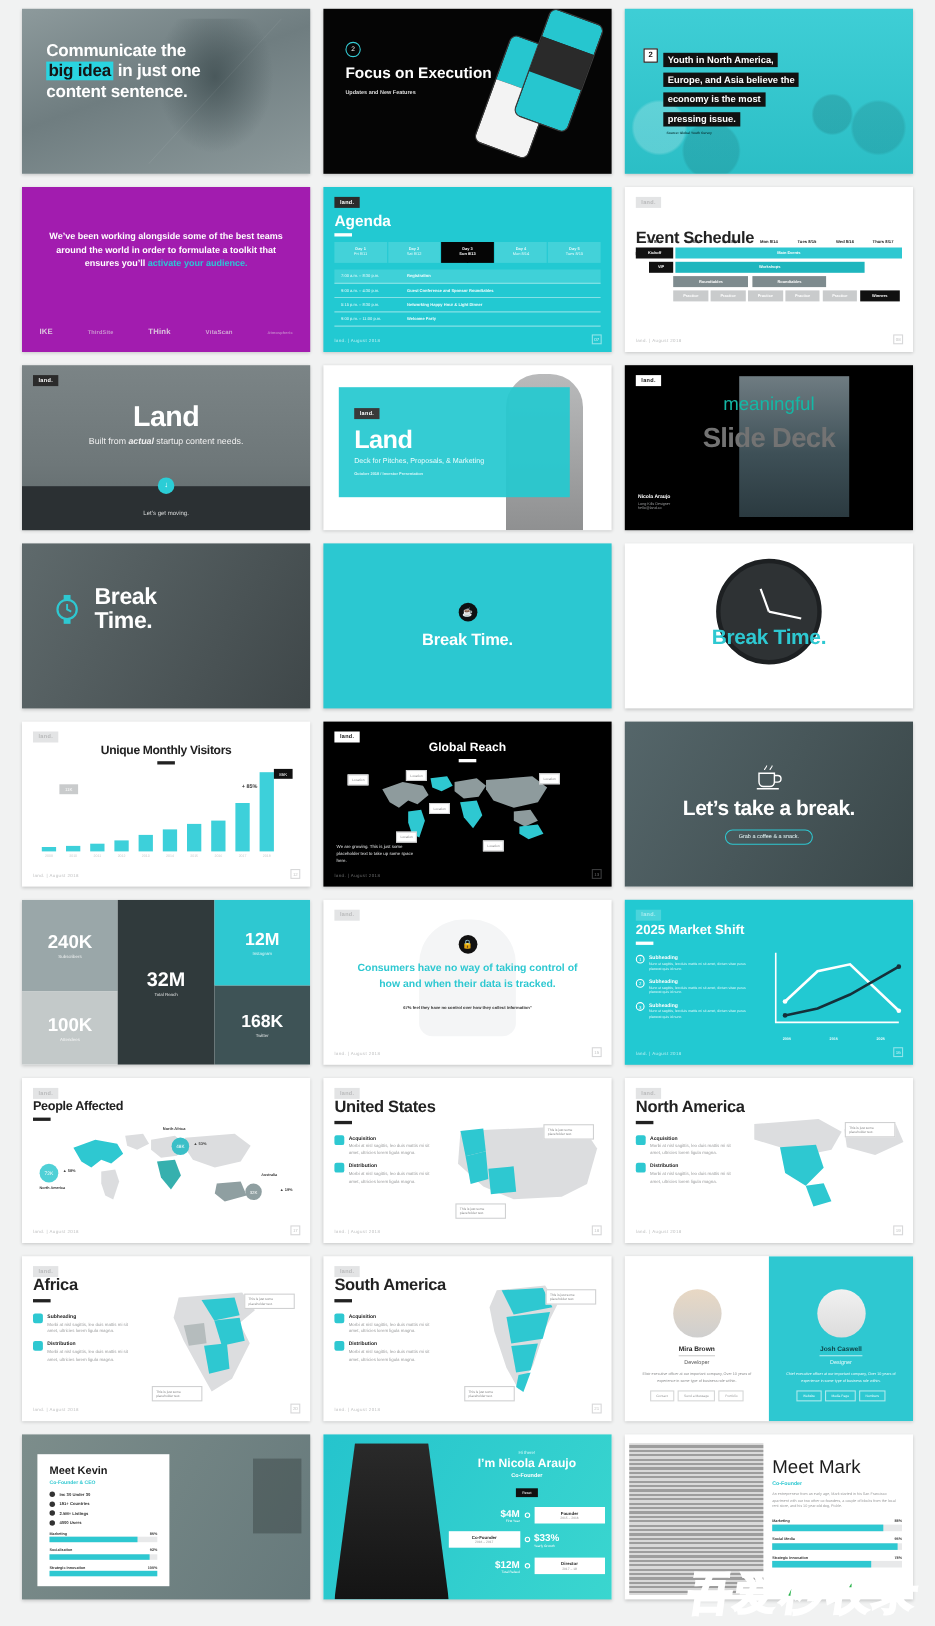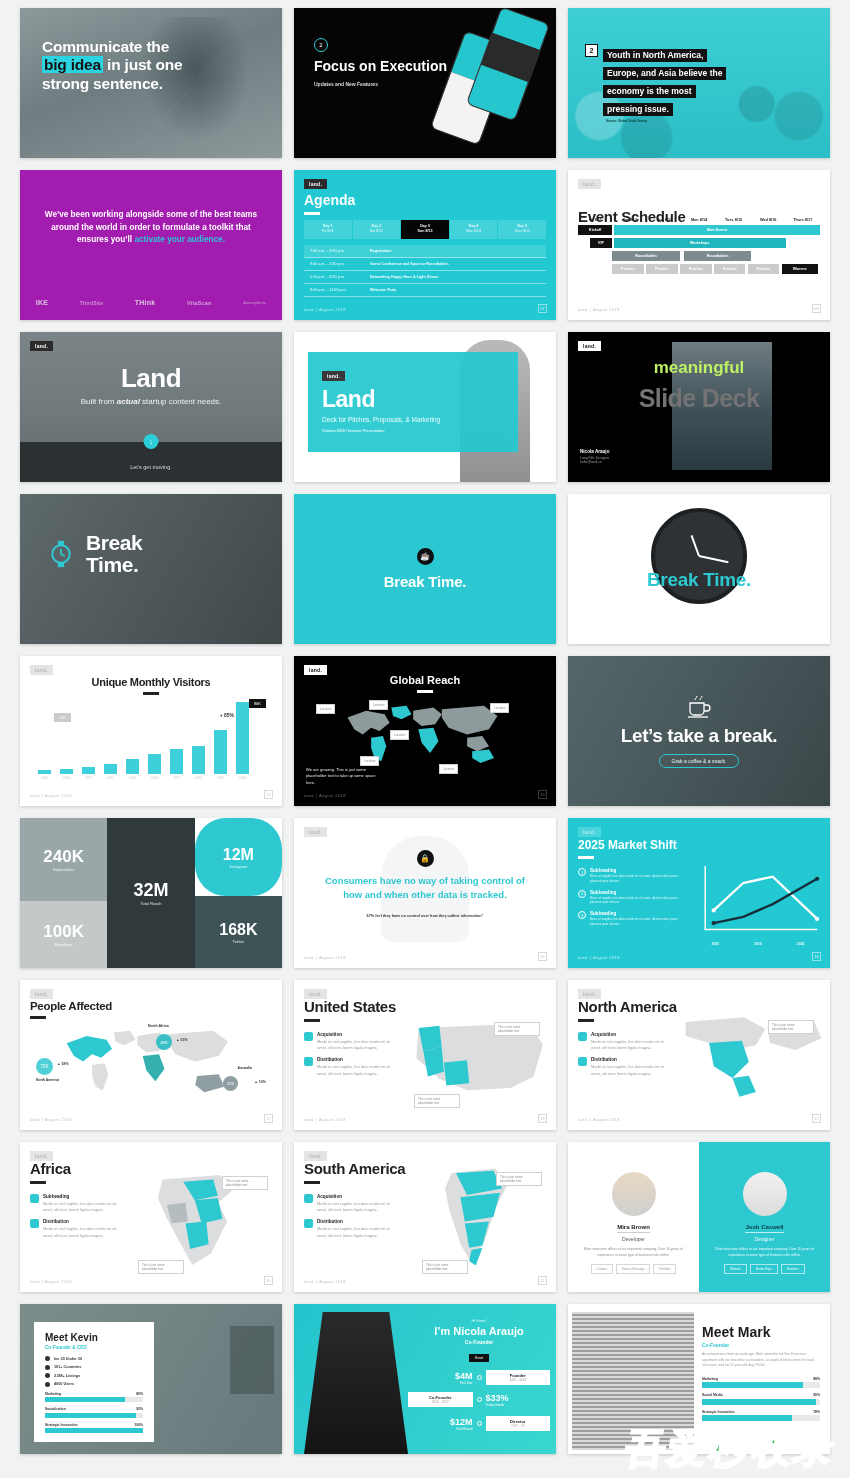--- a/index.html
+++ b/index.html
@@ -94,21 +94,21 @@
   .schead div { flex:1; text-align:center; }
   .schrow { display:flex; margin-top:3px; align-items:center; }
   .blk { font-size:3.6px; font-weight:bold; color:#fff; text-align:center; padding:3px 0; }
 
   
   .s7 { background:linear-gradient(to bottom,#7b8486 0%,#6e7779 60%,#5e686a 100%); }
   .s7 .bottombar { position:absolute; left:0; right:0; bottom:0; height:40px; background:#2b3033; }
   .dot-btn { width:15px;height:15px;border-radius:50%;background:#2bcdd6;position:absolute;left:50%;transform:translateX(-50%);top:-8px;display:flex;align-items:center;justify-content:center;color:#fff;font-size:7px;}
 
   
-  .ghost { font-size:17px; font-weight:bold; color:#bef264; }
+  .ghost { font-size:17px; font-weight:normal; color:#14b8a6; }
 
   
   .s10 { background:linear-gradient(120deg,#5f6a6c,#3f4749); }
   .s11 { background:#2bc8d1; }
   .clock { width:96px;height:96px;border-radius:50%;background:#2e3234;border:4px solid #1d2022; position:relative;}
   .clock:before,.clock:after{content:"";position:absolute;background:#fff;left:50%;top:50%;transform-origin:0 50%;}
   .clock:before{width:30px;height:2px;transform:translateY(-50%) rotate(12deg);}
   .clock:after{width:22px;height:2px;transform:translateY(-50%) rotate(-110deg);}
 
   
@@ -145,21 +145,21 @@
 </head>
 <body>
 
 <div class="grid">
 
   <div class="slide s1">
     <div class="mtn"></div>
     <h2>
       <span>Communicate the</span><br>
       <span class="hl">big idea</span><span> in just one</span><br>
-      <span>strong sentence.</span>
+      <span>content sentence.</span>
     </h2>
   </div>
 
   <div class="slide s2">
     <div class="phone p2">
       <div class="pscr-t" style="height:42%"></div>
         <div class="pscr-w" style="height:58%"></div>
     </div>
     <div class="phone p1">
       <div class="pscr-t" style="height:26%"></div>
@@ -463,38 +463,38 @@
       <div class="statlbl">Subscribers</div>
     </div>
     <div style="position:absolute;left:0;top:55%;width:33.3%;height:45%;background:#c3c9c9;" class="ctr">
       <div class="statnum" style="font-size:17px">100K</div>
       <div class="statlbl">Attendees</div>
     </div>
     <div style="position:absolute;left:33.3%;top:0;width:33.4%;height:100%;background:#303a3c;" class="ctr">
       <div class="statnum" style="font-size:18px">32M</div>
       <div class="statlbl">Total Reach</div>
     </div>
-    <div style="position:absolute;right:0;top:0;width:33.3%;height:52%;background:#2ec8d1;border-radius:31px;" class="ctr">
+    <div style="position:absolute;right:0;top:0;width:33.3%;height:52%;background:#2ec8d1;" class="ctr">
       <div class="statnum" style="font-size:16px">12M</div>
       <div class="statlbl">Instagram</div>
     </div>
     <div style="position:absolute;right:0;top:52%;width:33.3%;height:48%;background:#3e5356;" class="ctr">
       <div class="statnum" style="font-size:16px">168K</div>
       <div class="statlbl">Twitter</div>
     </div>
   </div>
 
   <div class="slide">
     <div class="tagchip light">land.</div>
     <div style="position:absolute;left:50%;top:18px;transform:translateX(-50%);width:88px;height:106px;background:#f4f5f6;border-radius:40px 40px 12px 12px;"></div>
     <div class="full ctr" style="padding:0 22px 18px;">
       <div style="width:17px;height:17px;border-radius:50%;background:#111;display:flex;align-items:center;justify-content:center;margin-bottom:7px;">
         <span style="color:#fff;font-size:8px;">🔒</span>
       </div>
-      <div style="color:#2ec8d1;font-size:9.5px;font-weight:bold;line-height:1.45;">Consumers have no way of taking control of how and when other data is tracked.</div>
+      <div style="color:#2ec8d1;font-size:9.5px;font-weight:bold;line-height:1.45;">Consumers have no way of taking control of how and when their data is tracked.</div>
       <div style="margin-top:12px;color:#333;font-size:3.8px;font-weight:bold;">67% feel they have no control over how they collect information”</div>
     </div>
     <div class="footer-bar">land.  |  August 2018</div>
     <div class="pagebox">15</div>
   </div>
 
   <div class="slide s5">
     <div class="tagchip" style="background:#4bd4db;color:#a9ecef">land.</div>
     <div style="position:absolute;left:10px;top:20px;">
       <div style="color:#fff;font-size:12px;font-weight:bold;">2025 Market Shift</div>
@@ -829,21 +829,21 @@
             <div style="font-size:4px;font-weight:bold;color:#222">Director</div>
             <div style="font-size:3px;color:#999">2017 – 18</div>
           </div>
       </div>
     </div>
   </div>
 
   <div class="slide">
     <div style="position:absolute;left:4px;top:8px;width:122px;height:138px;background:repeating-linear-gradient(#d9d9d9 0 2px,#9d9d9d 2px 4px);"></div>
     <div style="position:absolute;right:10px;top:20px;width:118px;">
-      <div style="font-size:14px;font-weight:bold;color:#1c1c1c;">Meet Mark</div>
+      <div style="font-size:17px;font-weight:normal;color:#1c1c1c;">Meet Mark</div>
       <div style="font-size:4.8px;font-weight:bold;color:#2ec8d1;margin-top:3px;">Co-Founder</div>
       <div style="font-size:3.4px;color:#9a9b9c;line-height:1.65;margin-top:4px;">An entrepreneur from an early age, Mark started in his San Francisco apartment with our two other co-founders, a couple of blocks from the local rent store, and his 10 year-old dog, Pickle.</div>
       <div style="margin-top:8px;">
         <div class="skill">
             <div class="sh">
               <span>Marketing</span>
               <span>88%</span>
             </div>
             <div class="track" style="height:6px">
               <div class="fill" style="width:86%"></div>

